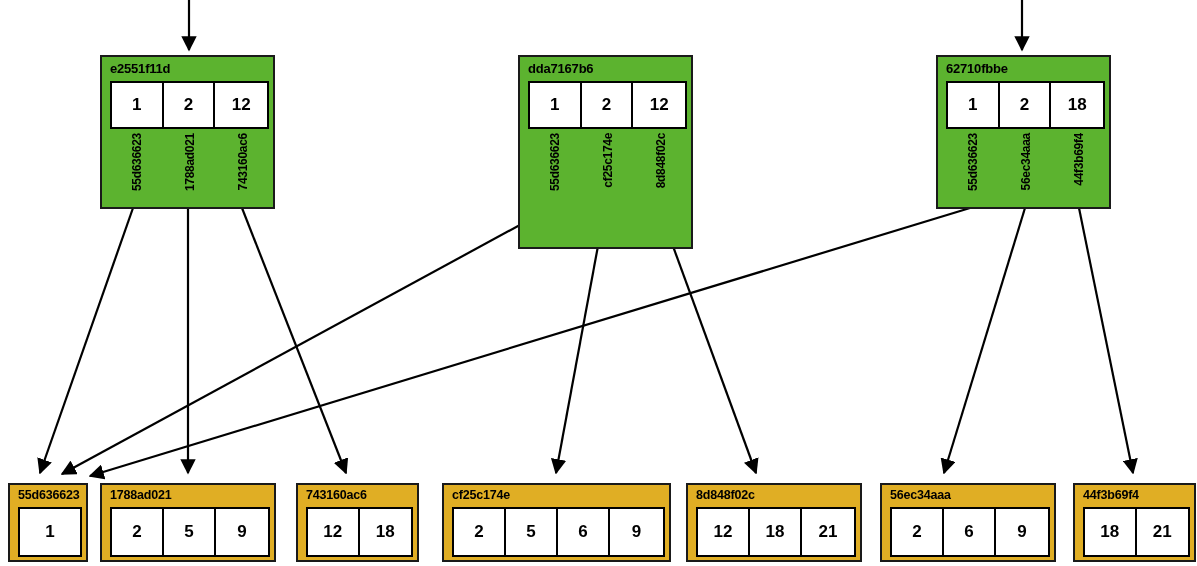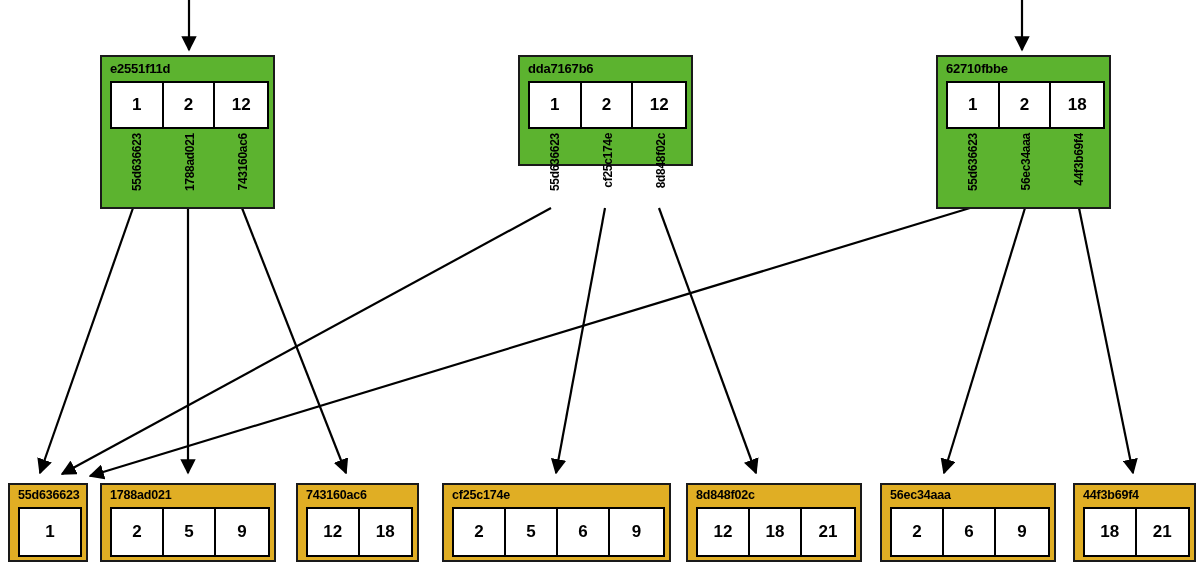--- a/index.html
+++ b/index.html
@@ -168,21 +168,21 @@
       </div>
       <div class="ptr-cell" style="width:53px;">
         <span class="ptr-label">1788ad021</span>
       </div>
       <div class="ptr-cell" style="width:53px;">
         <span class="ptr-label">743160ac6</span>
       </div>
     </div>
   </div>
 
-  <div class="inode" style="left:518px; top:55px; width:175px; height:111px;">
+  <div class="inode" style="left:518px; top:55px; width:175px; height:194px;">
     <div class="inode-title">dda7167b6</div>
     <div class="key-row" style="width:159px; height:48px;">
       <div class="key-cell" style="width:53px;">1</div>
       <div class="key-cell" style="width:53px;">2</div>
       <div class="key-cell" style="width:53px;">12</div>
     </div>
     <div class="ptr-row" style="top:76px; width:159px; height:76px;">
       <div class="ptr-cell" style="width:53px;">
         <span class="ptr-label">55d636623</span>
       </div>

